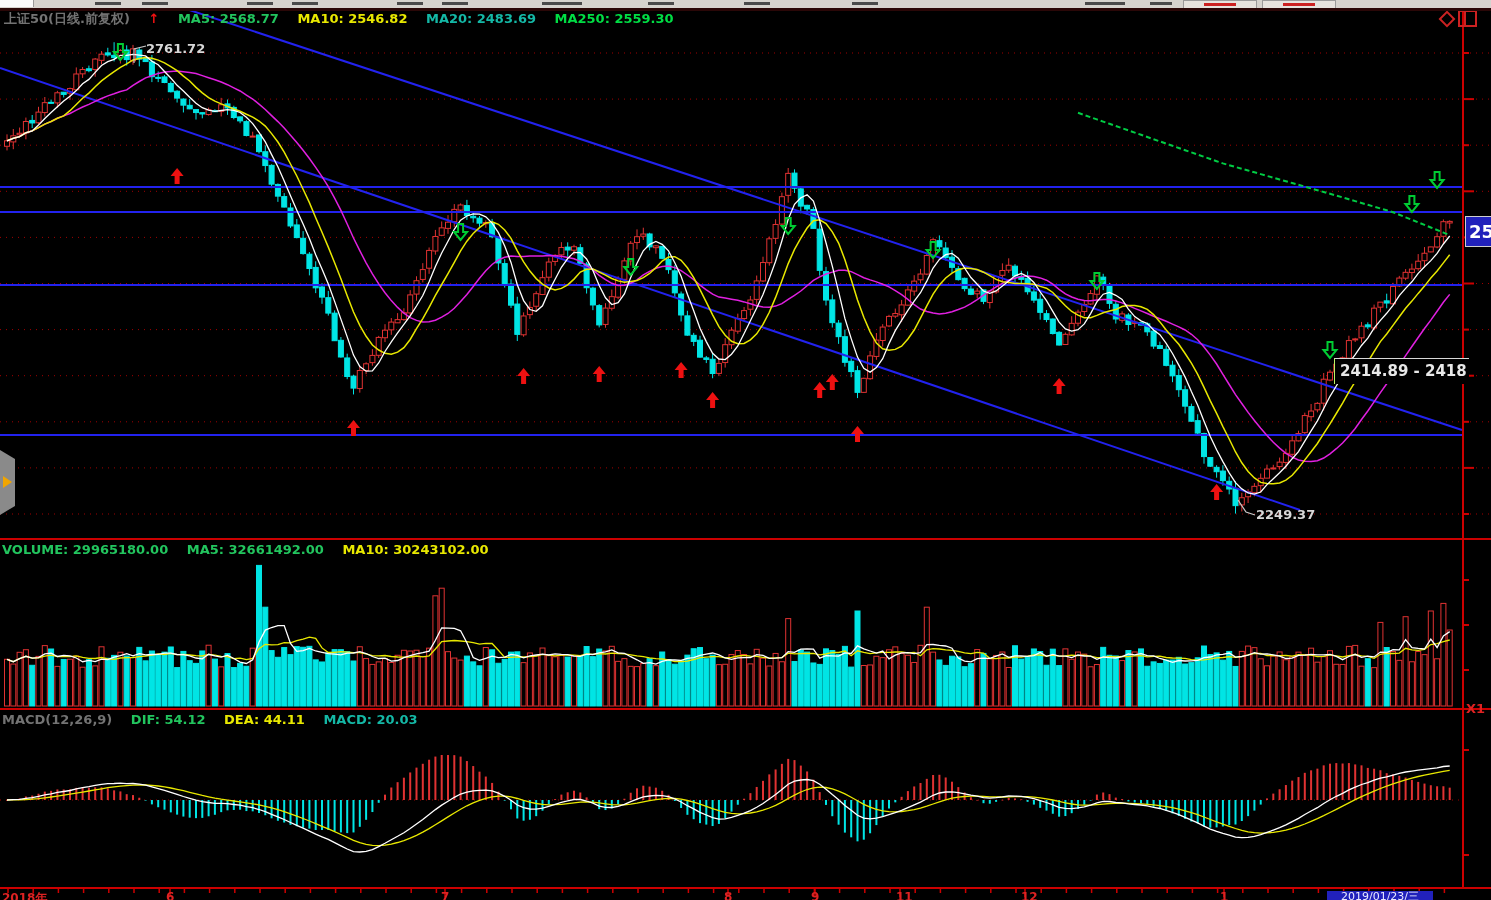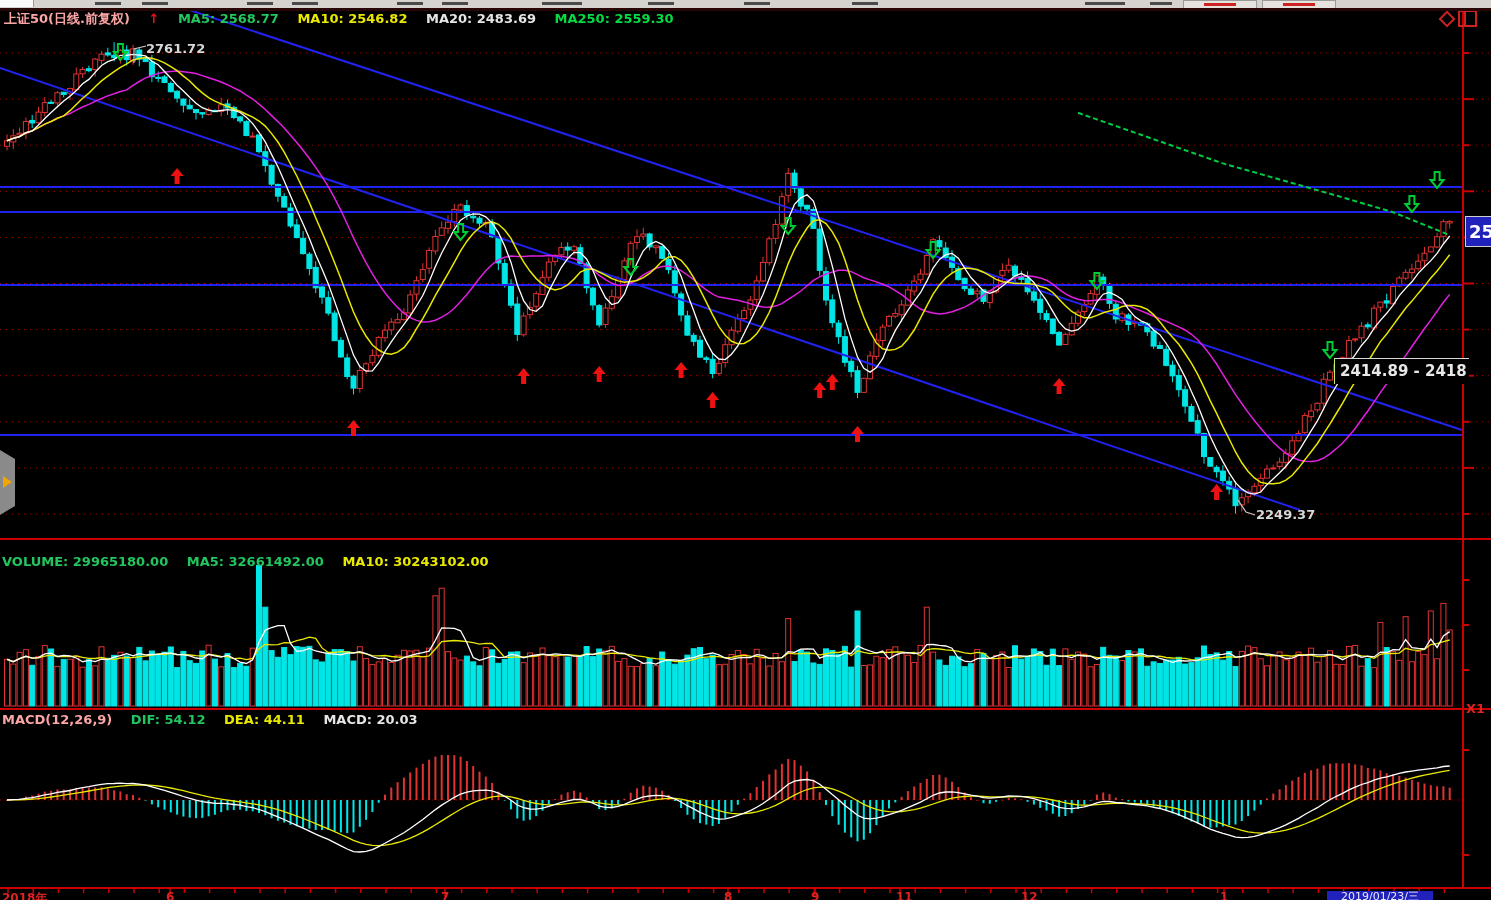--- a/index.html
+++ b/index.html
@@ -10,24 +10,24 @@
   #toolbar{position:absolute;left:0;top:0;width:1491px;height:8px;background:#d6d3ce;z-index:5;}
   #toolbar .frag{position:absolute;top:2px;height:3px;background:#4a4a4a;}
   #toolbar .btn{position:absolute;top:0;height:7px;background:#e6e3de;border:1px solid #9a9a9a;border-bottom:none;}
   #toolbar .btn .red{position:absolute;top:2px;left:20px;height:3px;width:32px;background:#cc2222;}
   #toolbar .lbox{position:absolute;left:0;top:0;width:33px;height:7px;background:#fafafa;border-right:1px solid #999;}
   #tb-underline{position:absolute;left:0;top:8px;width:1491px;height:3px;background:#2a0707;z-index:5;}
   
   .hdr{position:absolute;z-index:4;font-size:13px;font-weight:bold;white-space:nowrap;letter-spacing:0px;}
   .hdr span{margin-right:14px;}
   #main-hdr{left:4px;top:10px;}
-  #vol-hdr{left:2px;top:554px;}
+  #vol-hdr{left:2px;top:542px;}
   #macd-hdr{left:2px;top:712px;}
-  .c-title{color:#fca5a5;} .c-red{color:#ee1111;margin-right:6px;} .c-wht{color:#22c55e;}
-  .c-yel{color:#e8e800;} .c-mag{color:#e5e5e5;text-align:center;} .c-grn{color:#00dd44;}
+  .c-title{color:#737373;} .c-red{color:#ee1111;margin-right:6px;} .c-wht{color:#22c55e;}
+  .c-yel{color:#e8e800;} .c-mag{color:#14b8a6;text-align:center;} .c-grn{color:#00dd44;}
   
   .pricelabel{position:absolute;color:#d8d8d8;font-size:13px;font-weight:bold;z-index:3;white-space:nowrap;text-align:right;}
   #lbl-high{left:146px;top:41px;}
   #lbl-low{left:1256px;top:507px;}
   #tooltip-range{position:absolute;left:1334px;top:358px;width:129px;height:25px;background:#000;
     border-top:1px solid #d8d8d8;border-left:1px solid #bef264;color:#e8e8e8;font-size:15px;font-weight:bold;
     line-height:25px;padding-left:5px;z-index:3;white-space:nowrap;overflow:hidden;}
   #pricebox{position:absolute;left:1465px;top:216px;width:26px;height:29px;background:#2121bb;
     border:1px solid #cfcfcf;color:#fff;font-size:18px;font-weight:bold;line-height:29px;padding-left:3px;
     overflow:hidden;z-index:3;}

